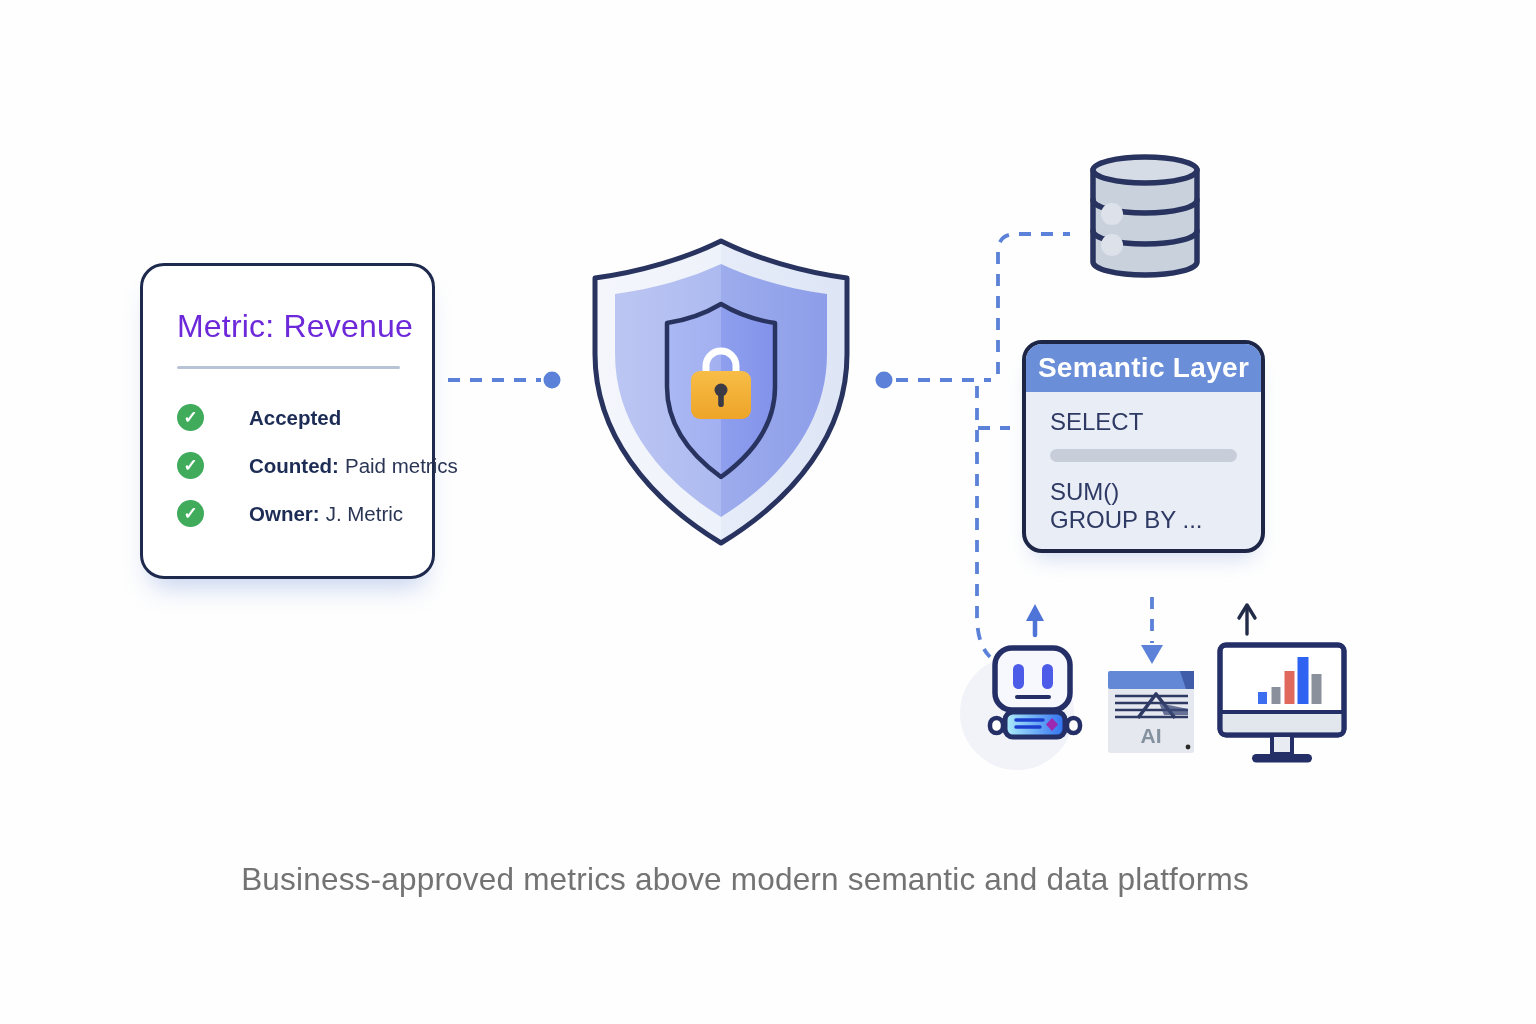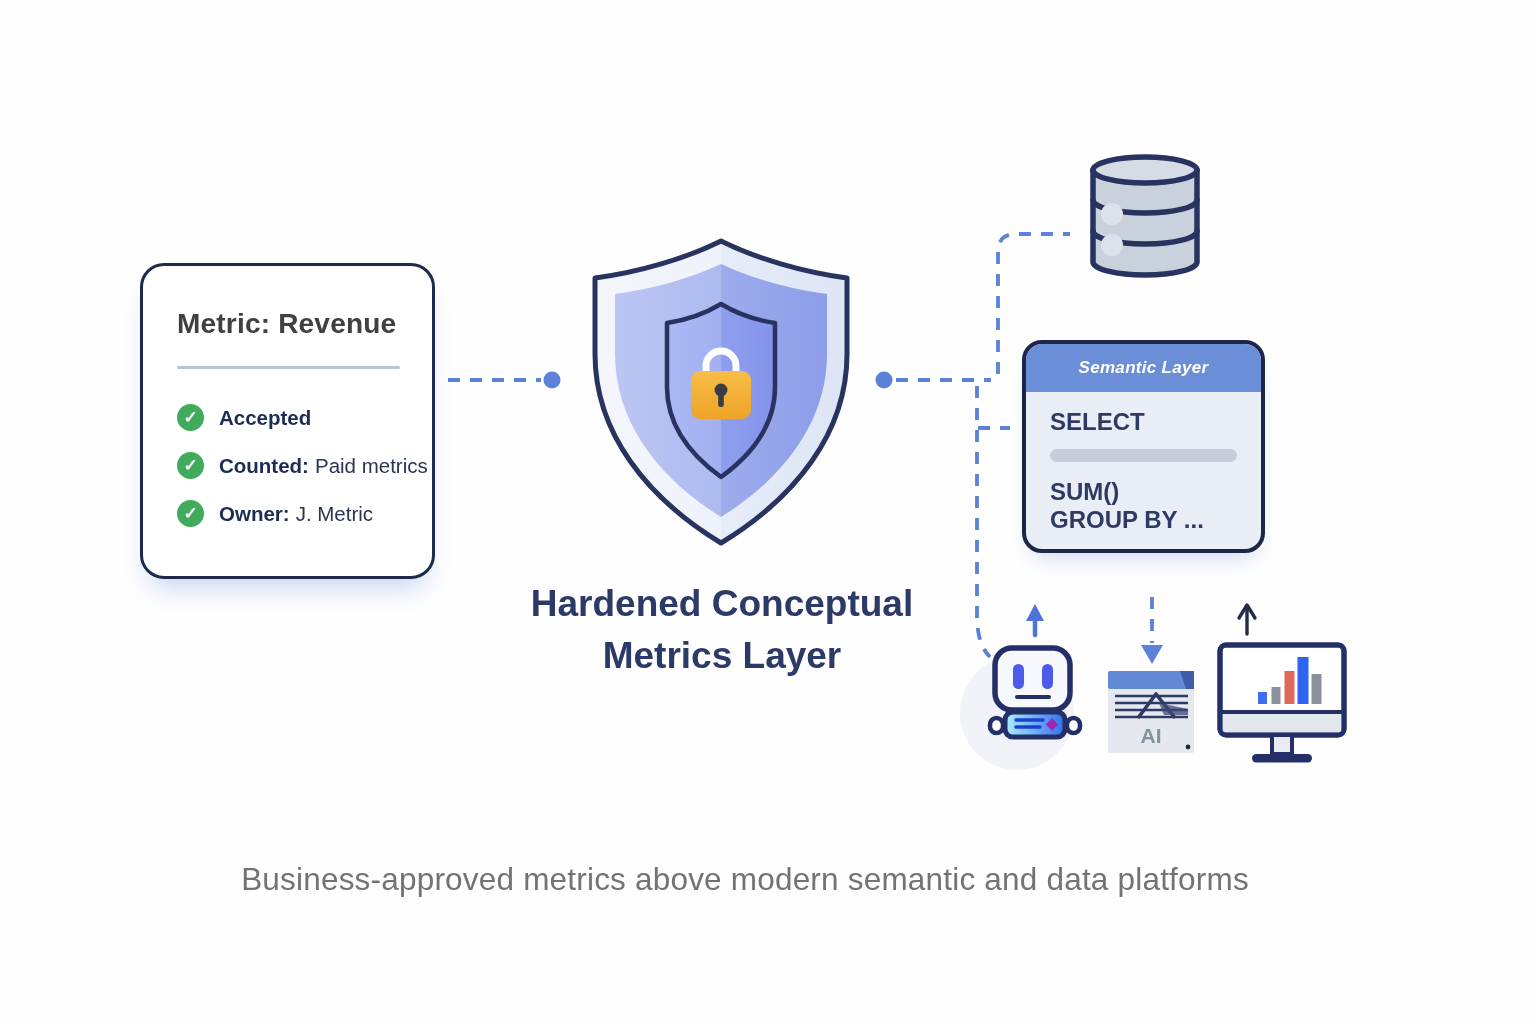--- a/index.html
+++ b/index.html
@@ -4,41 +4,41 @@
 <style>
   html,body{margin:0;padding:0;background:#ffffff;font-family:"Liberation Sans",sans-serif;}
   .canvas{position:relative;width:1536px;height:1024px;background:#fefefe;overflow:hidden;}
   svg{display:block;}
   .abs{position:absolute;}
 
   
   .metric-card{left:140px;top:263px;width:289px;height:310px;background:#ffffff;
     border:3.5px solid #1e2a4d;border-radius:24px;
     box-shadow:0 18px 26px -10px rgba(130,160,220,.45);}
-  .metric-title{position:absolute;left:34px;top:42px;font-size:28px;font-weight:bold;color:#404040;letter-spacing:.2px;}
+  .metric-title{position:absolute;left:34px;top:42px;font-size:32px;font-weight:normal;color:#6d28d9;letter-spacing:.2px;}
   .metric-divider{position:absolute;left:34px;top:100px;width:223px;height:2.5px;background:#b9c3d6;border-radius:2px;}
   .metric-rows{position:absolute;left:34px;top:138px;display:flex;flex-direction:column;gap:21px;}
   .metric-row{display:flex;align-items:center;gap:15px;}
   .check{width:27px;height:27px;border-radius:50%;background:#41ab5c;color:#ffffff;
     display:flex;align-items:center;justify-content:center;font-size:17px;font-weight:bold;flex:0 0 auto;}
   .metric-text{font-size:20.5px;color:#2a3554;white-space:nowrap;}
-  .metric-text .lbl{font-weight:bold;color:#1c2c55;}
+  .metric-text .lbl{font-weight:bold;color:#1c2c55;margin-left:30px;}
   .metric-text .val{margin-left:6px;}
 
   
   .main-title{left:498px;top:578px;width:448px;text-align:center;color:#2b3a67;
     font-weight:bold;font-size:37px;line-height:52px;}
 
   
   .semantic-card{left:1022px;top:340px;width:235px;height:205px;border:4px solid #1d2647;
     border-radius:20px;background:#e9edf6;overflow:hidden;
     box-shadow:0 14px 22px -10px rgba(130,160,220,.4);}
   .semantic-header{height:48px;background:#6a8ed8;color:#ffffff;display:flex;align-items:center;
-    justify-content:center;font-size:17px;font-weight:600;letter-spacing:.3px;font-style:italic;}
-  .semantic-body{padding:0 24px;font-weight:bold;}
+    justify-content:center;font-size:28px;font-weight:600;letter-spacing:.3px;}
+  .semantic-body{padding:0 24px;}
   .sem-line{font-size:24px;color:#2e3a63;}
   .sem-select{margin-top:16px;}
   .sem-bar{margin-top:13px;width:187px;height:13px;border-radius:7px;background:#c8ced9;}
   .sem-sum{margin-top:16px;}
   .sem-group{}
 
   
   .caption{left:0;top:861px;width:1490px;text-align:center;font-size:31.5px;color:#737373;letter-spacing:.2px;}
 
   .overlay{left:0;top:0;pointer-events:none;}
@@ -118,24 +118,20 @@
     <path d="M137,28 C107,42 69,53 31,58 L31,118 C31,187 76,243 137,281 C198,243 243,187 243,118 L243,58 C205,53 167,42 137,28 Z" fill="url(#gInner)"></path>
     <path d="M137,68 C122,77 103,84 83,87 L83,151 C83,191 108,220 137,241 C166,220 191,191 191,151 L191,87 C171,84 152,77 137,68 Z" fill="url(#gSmall)" stroke="#28335f" stroke-width="4.5" stroke-linejoin="round"></path>
     <g>
       <path d="M122,137 v-7 a15,15 0 0 1 30,0 v7" fill="none" stroke="#ffffff" stroke-width="7" stroke-linecap="round"></path>
       <rect x="107" y="135" width="60" height="48" rx="9" fill="url(#gLock)"></rect>
       <circle cx="137" cy="154" r="6.5" fill="#3a3b45"></circle>
       <rect x="134.2" y="157" width="5.6" height="14" rx="2.8" fill="#3a3b45"></rect>
     </g>
   </svg>
 
-  <div class="abs main-title">
-    <div>Hardened Conceptual</div>
-    <div>Metrics Layer</div>
-  </div>
 
   <svg class="abs" style="left:1086px;top:152px;" width="118" height="132" viewBox="0 0 118 132">
     <g stroke="#28335f" stroke-width="5.5" stroke-linecap="round">
       <path d="M7,18 V110 a52,13 0 0 0 104,0 V18" fill="#c9d1dd"></path>
       <ellipse cx="59" cy="18" rx="52" ry="13" fill="#d6dce6"></ellipse>
       <path d="M7,48 a52,13 0 0 0 104,0" fill="none"></path>
       <path d="M7,79 a52,13 0 0 0 104,0" fill="none"></path>
     </g>
     <circle cx="26" cy="62" r="11" fill="#dde2ea"></circle>
     <circle cx="26" cy="93" r="11" fill="#dde2ea"></circle>

